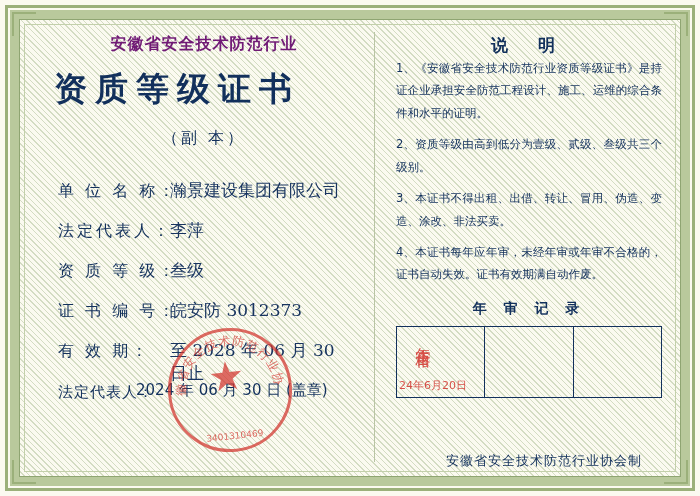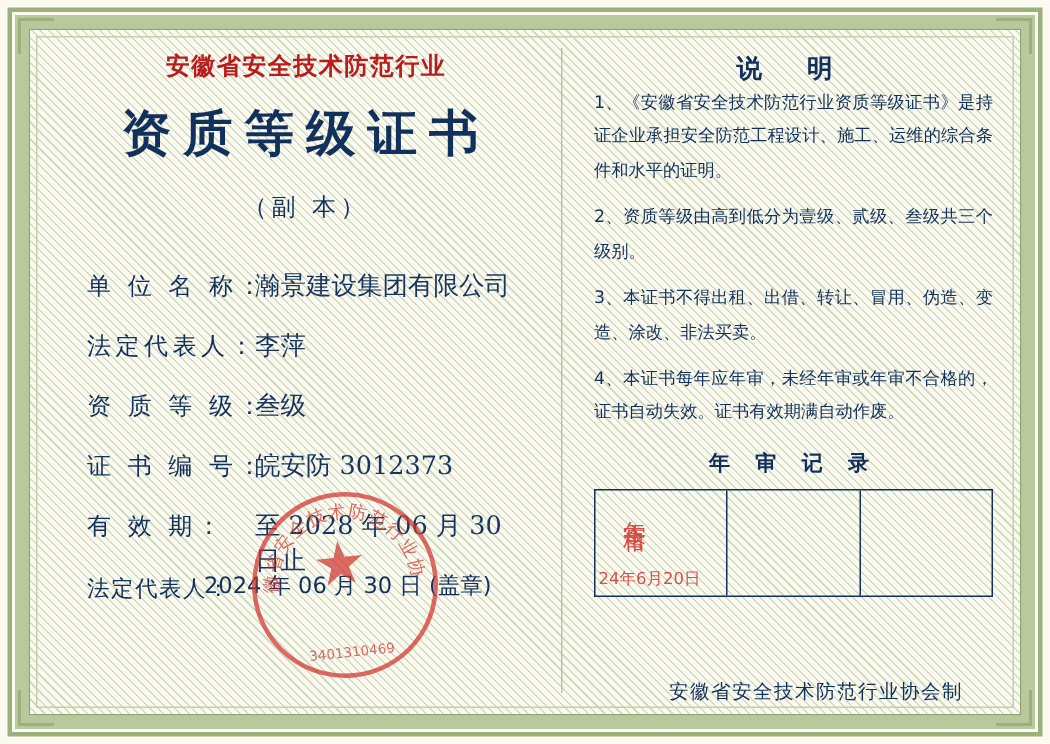--- a/index.html
+++ b/index.html
@@ -61,26 +61,25 @@
   .left-col {
     position: absolute;
     left: 26px;
     top: 6px;
     width: 300px;
   }
   .org-line {
     text-align: center;
     font-size: 16px;
     font-weight: bold;
-    color: #b91c1c;
+    color: #701a75;
     letter-spacing: 1px;
     font-family: "DejaVu Sans", sans-serif;
   }
   .main-title {
-    text-align: center;
     font-size: 33px;
     font-weight: bold;
     color: #12305c;
     letter-spacing: 8px;
     margin-top: 12px;
     font-family: "DejaVu Serif", serif;
   }
   .sub-title {
     text-align: center;
     font-size: 16px;

